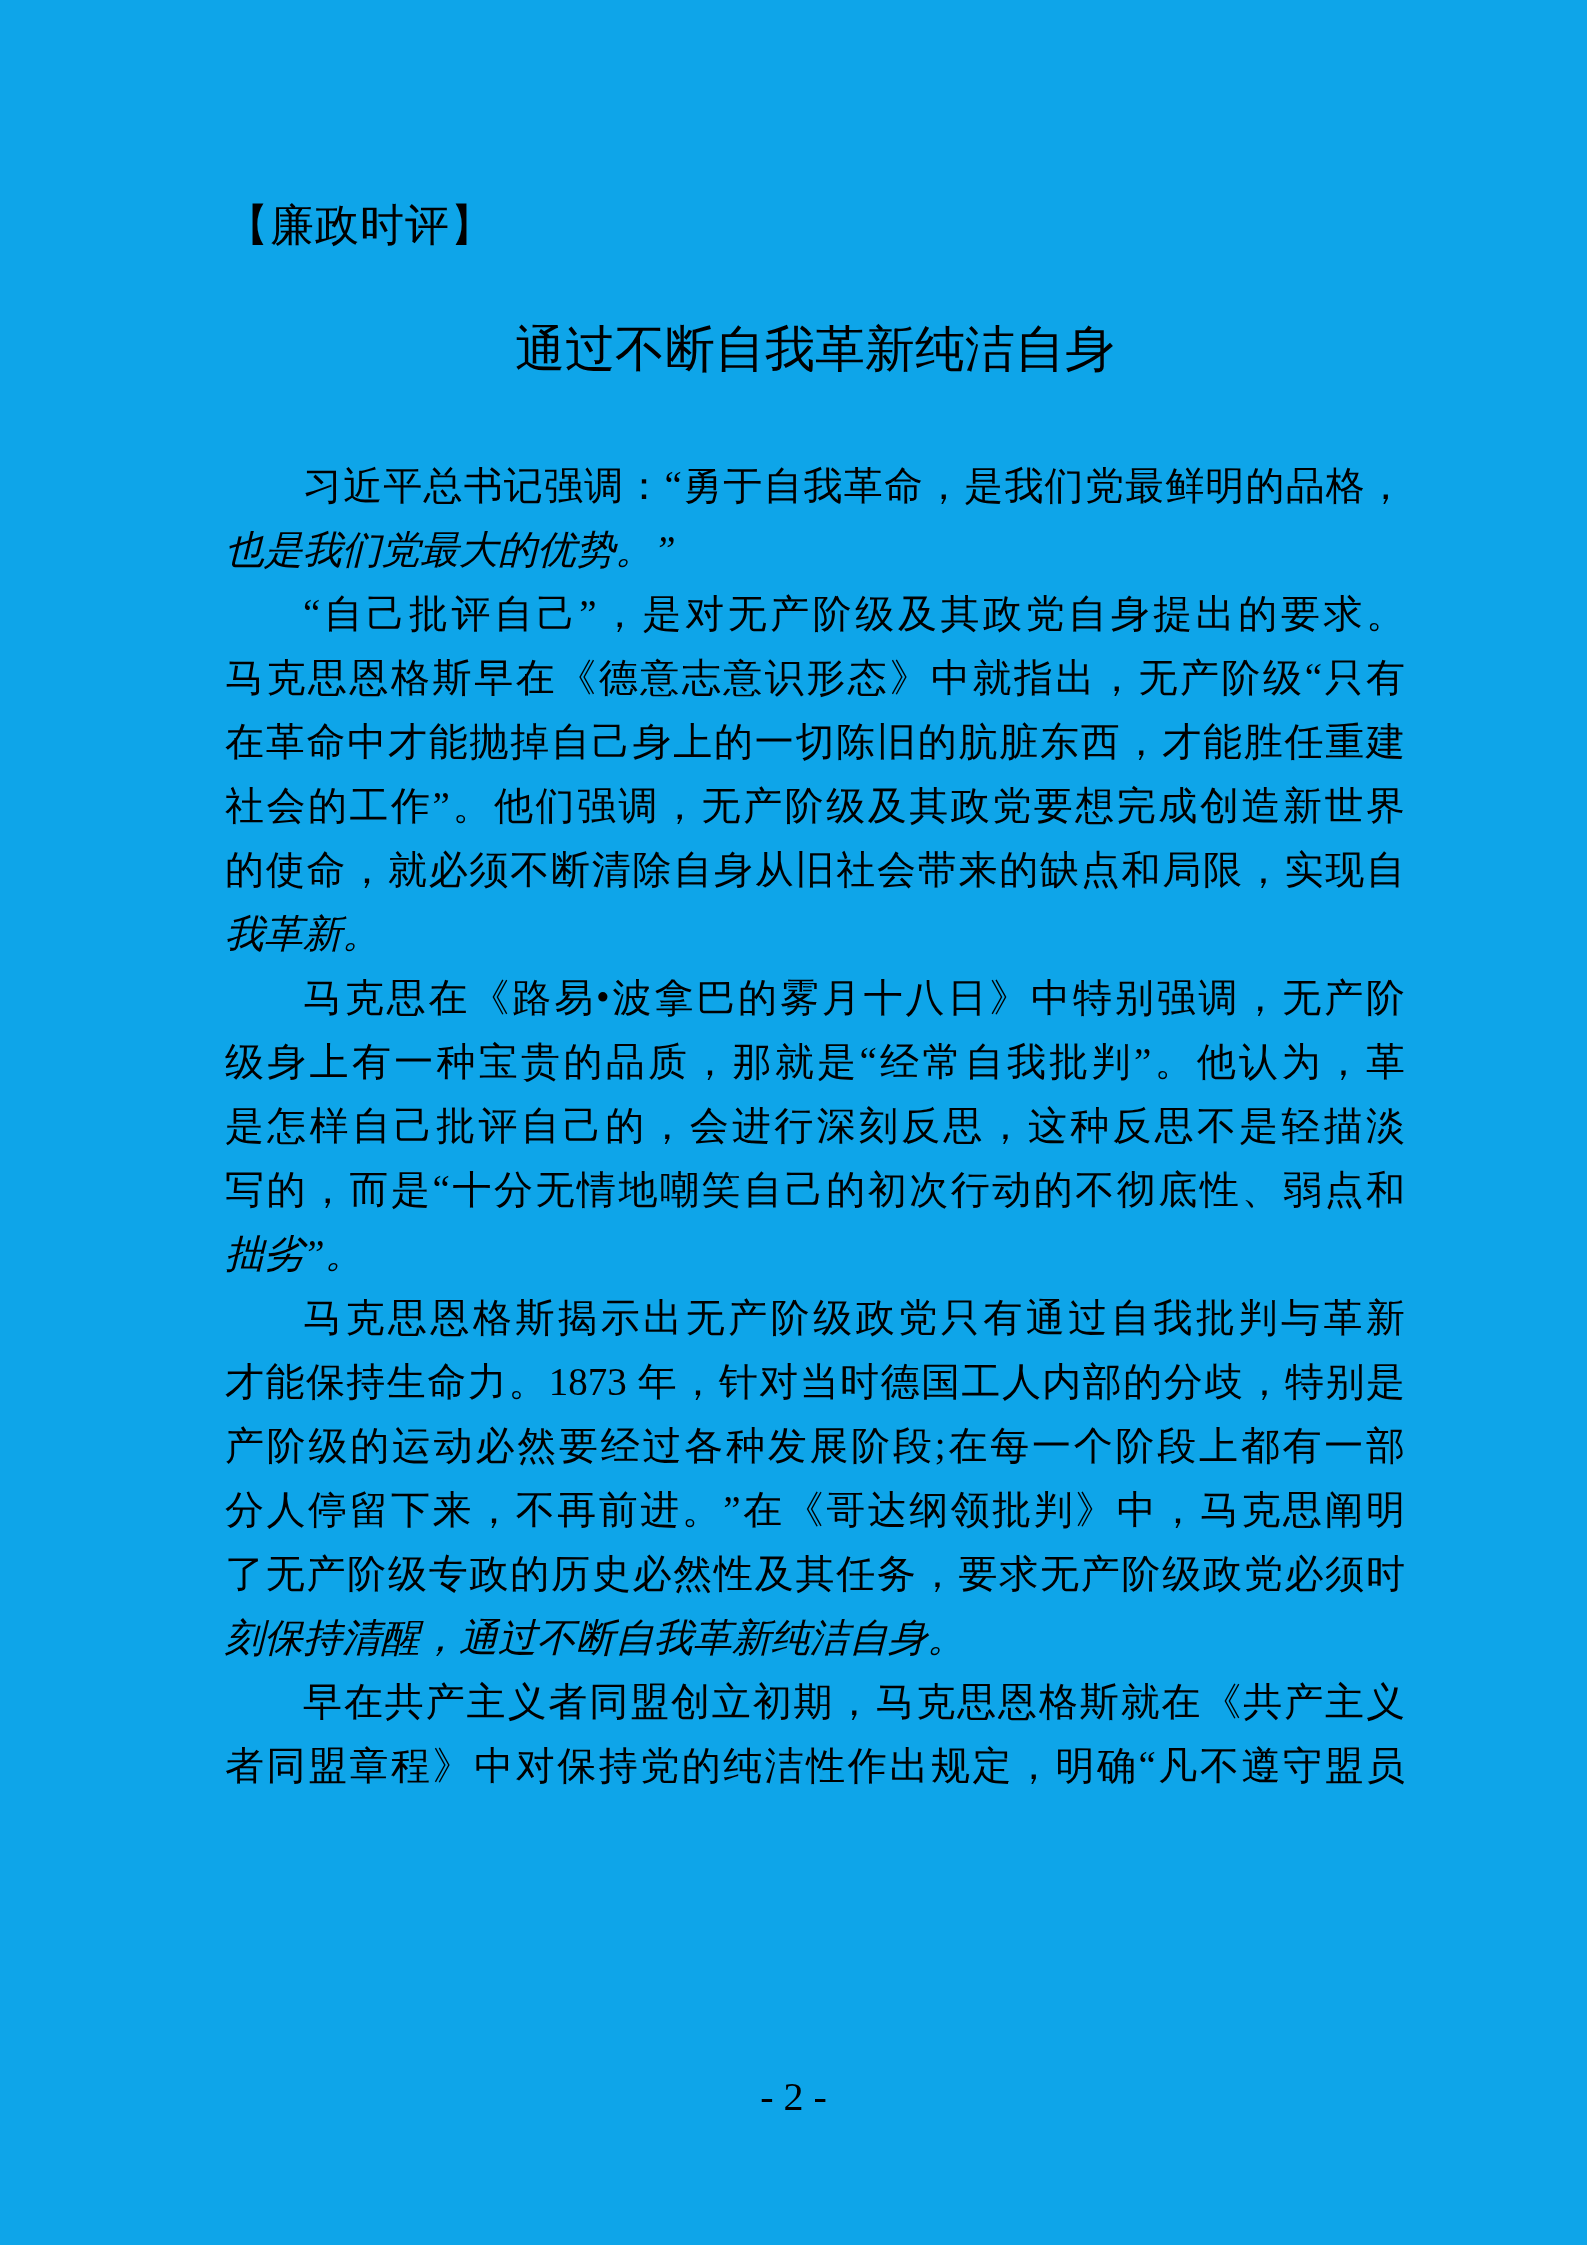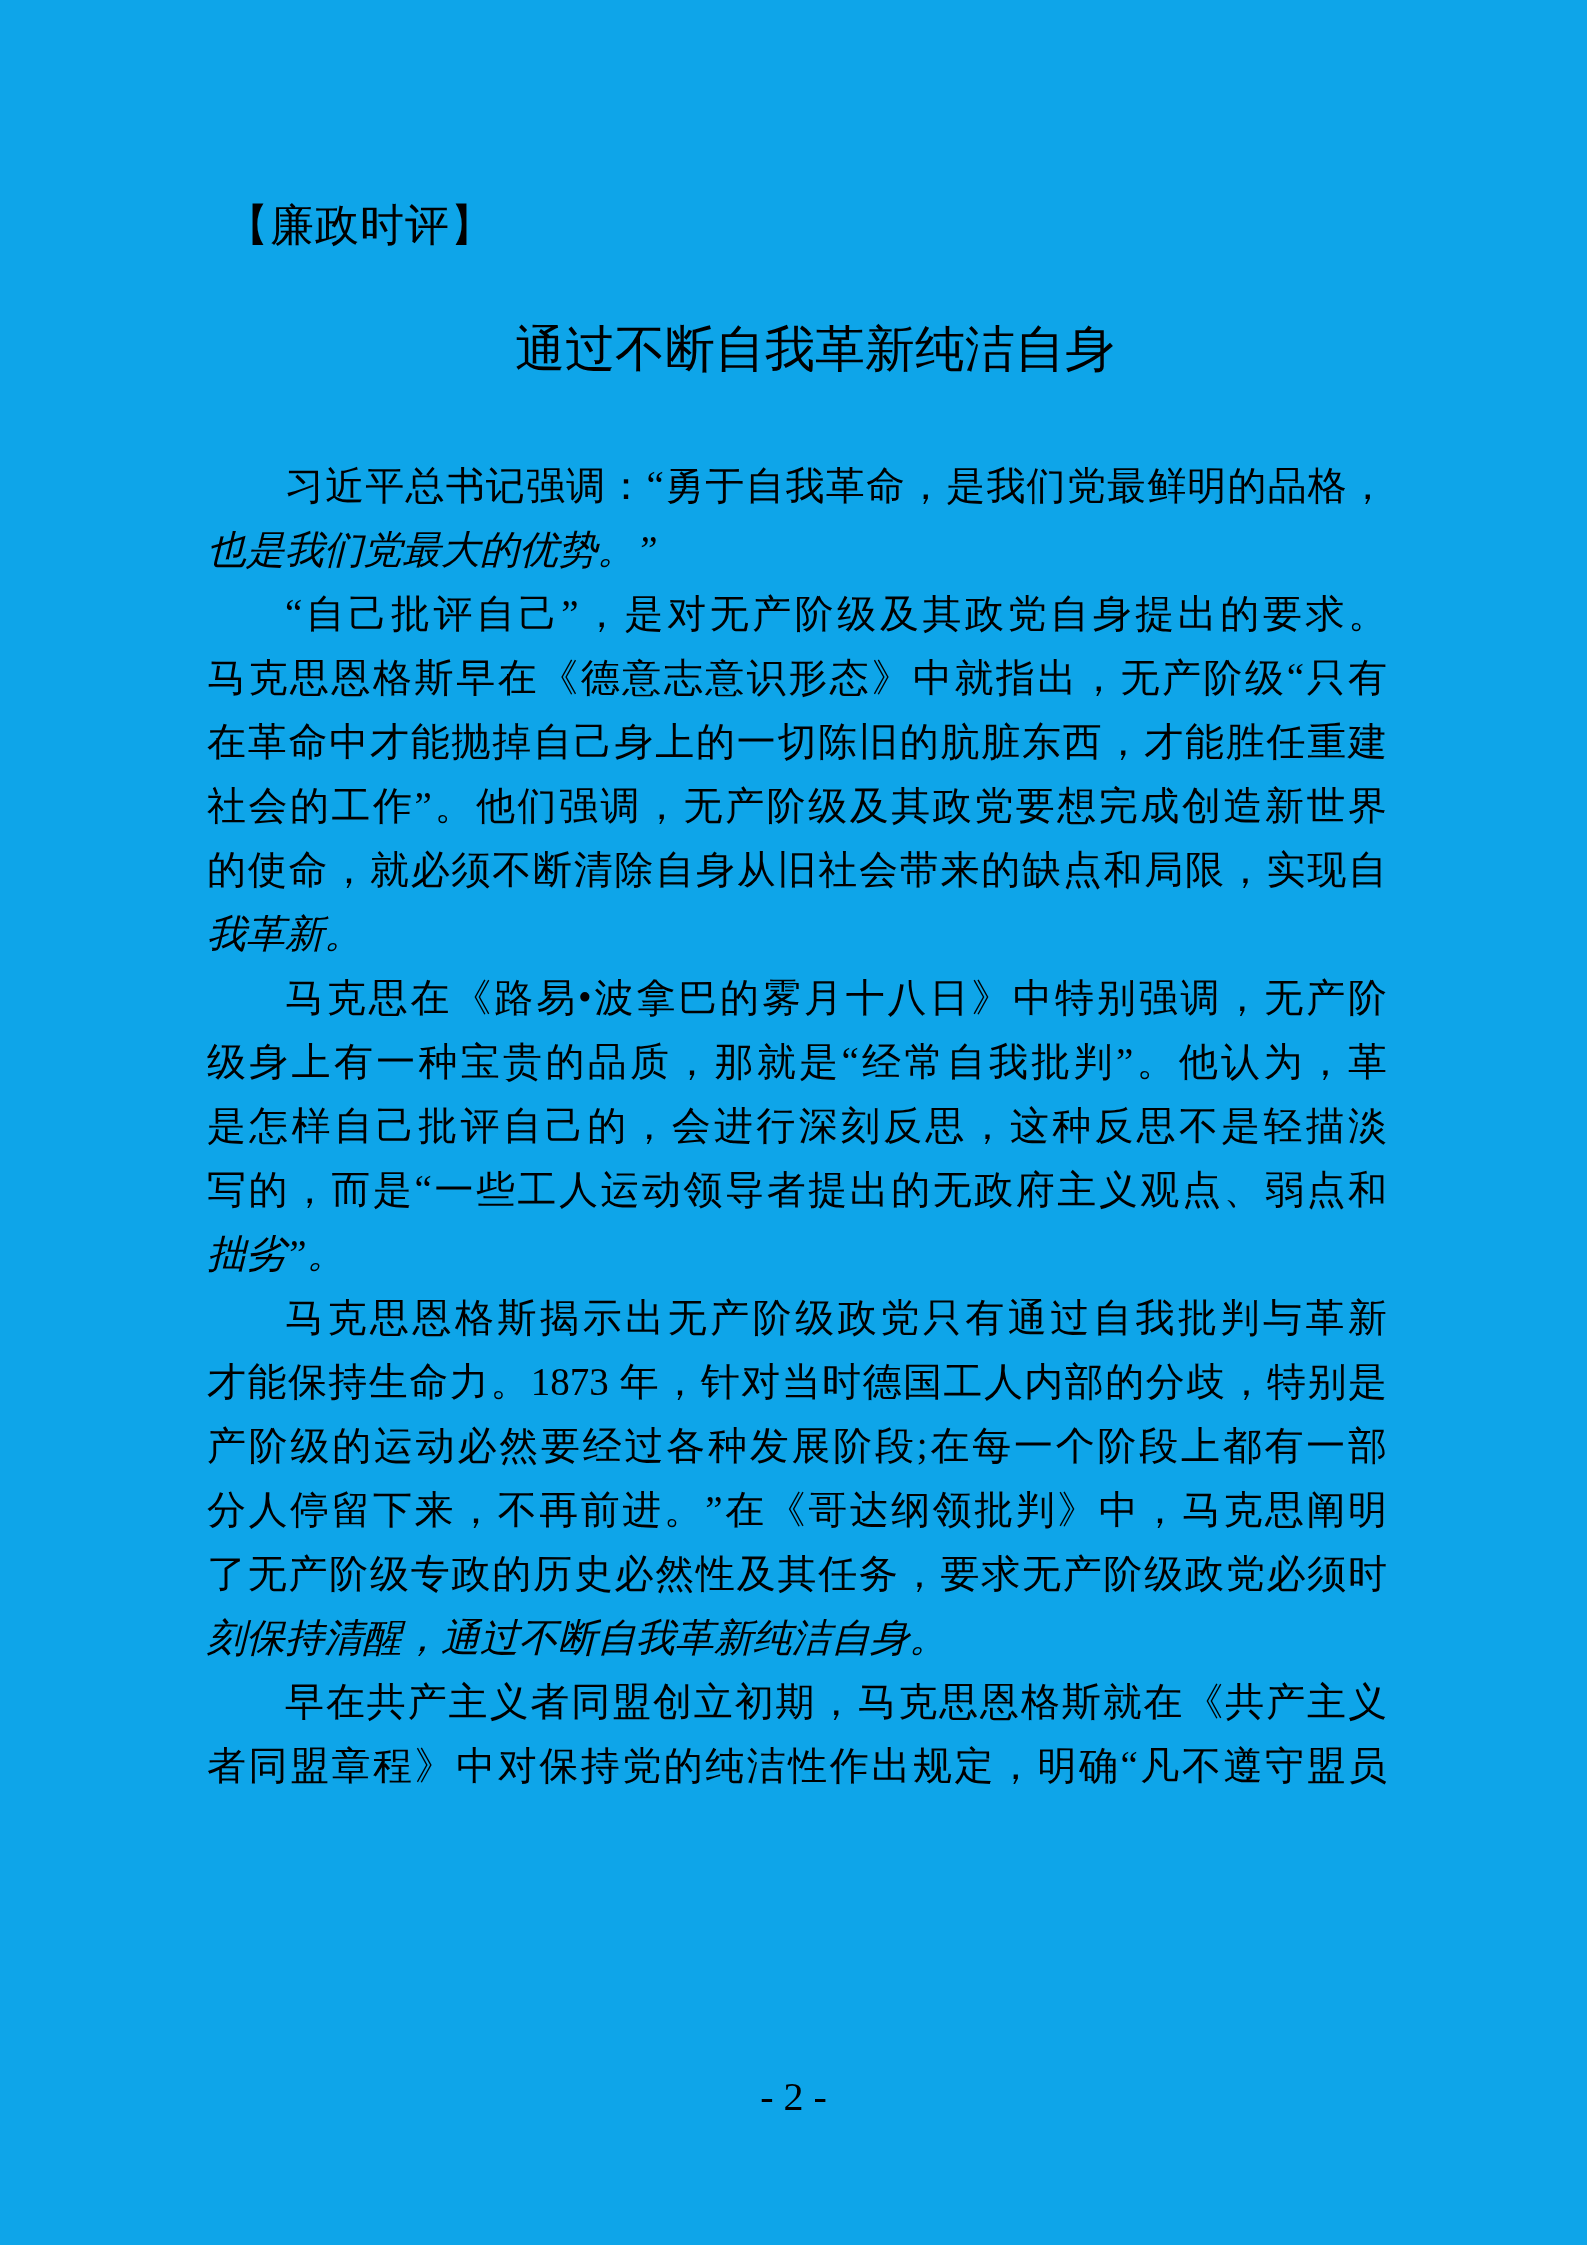--- a/index.html
+++ b/index.html
@@ -31,21 +31,21 @@
     top: 318px;
     width: 1180px;
     text-align: center;
     font-size: 50px;
     line-height: 62px;
     font-weight: 400;
     margin: 0;
   }
   .doc-body {
     position: absolute;
-    left: 207px;
+    left: 225px;
     top: 454px;
     width: 1180px;
     font-size: 39px;
     line-height: 64px;
   }
   .paragraph {
     margin: 0;
   }
   .body-line {
     text-align: justify;
@@ -89,21 +89,21 @@
         <div class="body-line">马克思恩格斯早在《德意志意识形态》中就指出，无产阶级“只有</div>
         <div class="body-line">在革命中才能抛掉自己身上的一切陈旧的肮脏东西，才能胜任重建</div>
         <div class="body-line">社会的工作”。他们强调，无产阶级及其政党要想完成创造新世界</div>
         <div class="body-line">的使命，就必须不断清除自身从旧社会带来的缺点和局限，实现自</div>
         <div class="body-line final">我革新。</div>
       </div>
       <div class="paragraph">
         <div class="body-line first">马克思在《路易•波拿巴的雾月十八日》中特别强调，无产阶</div>
         <div class="body-line">级身上有一种宝贵的品质，那就是“经常自我批判”。他认为，革</div>
         <div class="body-line">是怎样自己批评自己的，会进行深刻反思，这种反思不是轻描淡</div>
-        <div class="body-line">写的，而是“一些工人运动领导者提出的无政府主义观点、弱点和</div>
+        <div class="body-line">写的，而是“十分无情地嘲笑自己的初次行动的不彻底性、弱点和</div>
         <div class="body-line final">拙劣”。</div>
       </div>
       <div class="paragraph">
         <div class="body-line first">马克思恩格斯揭示出无产阶级政党只有通过自我批判与革新</div>
         <div class="body-line">才能保持生命力。1873 年，针对当时德国工人内部的分歧，特别是</div>
         <div class="body-line">产阶级的运动必然要经过各种发展阶段;在每一个阶段上都有一部</div>
         <div class="body-line">分人停留下来，不再前进。”在《哥达纲领批判》中，马克思阐明</div>
         <div class="body-line">了无产阶级专政的历史必然性及其任务，要求无产阶级政党必须时</div>
         <div class="body-line final">刻保持清醒，通过不断自我革新纯洁自身。</div>
       </div>

